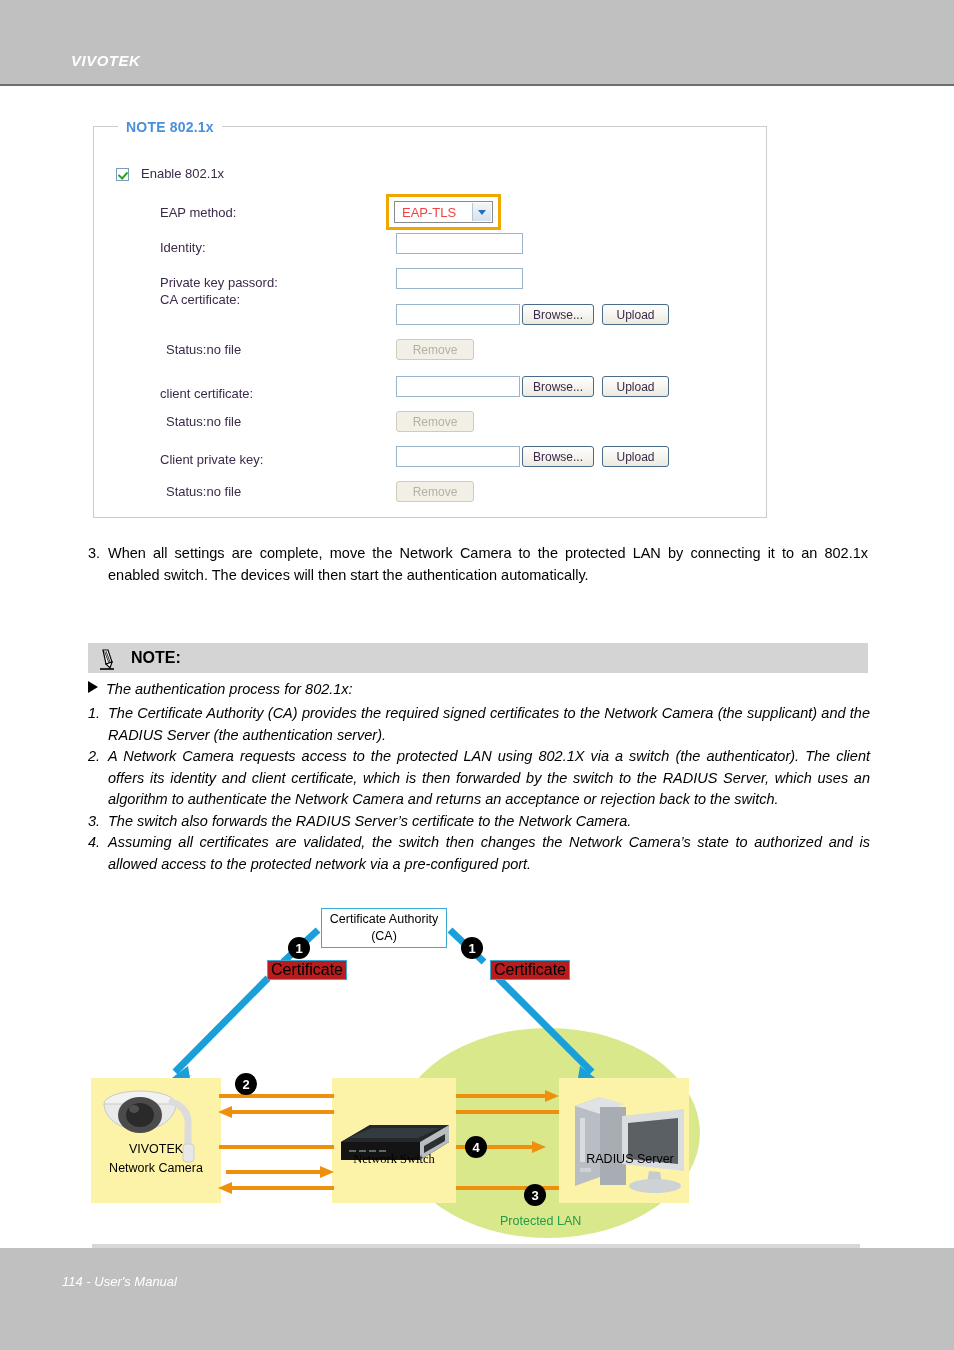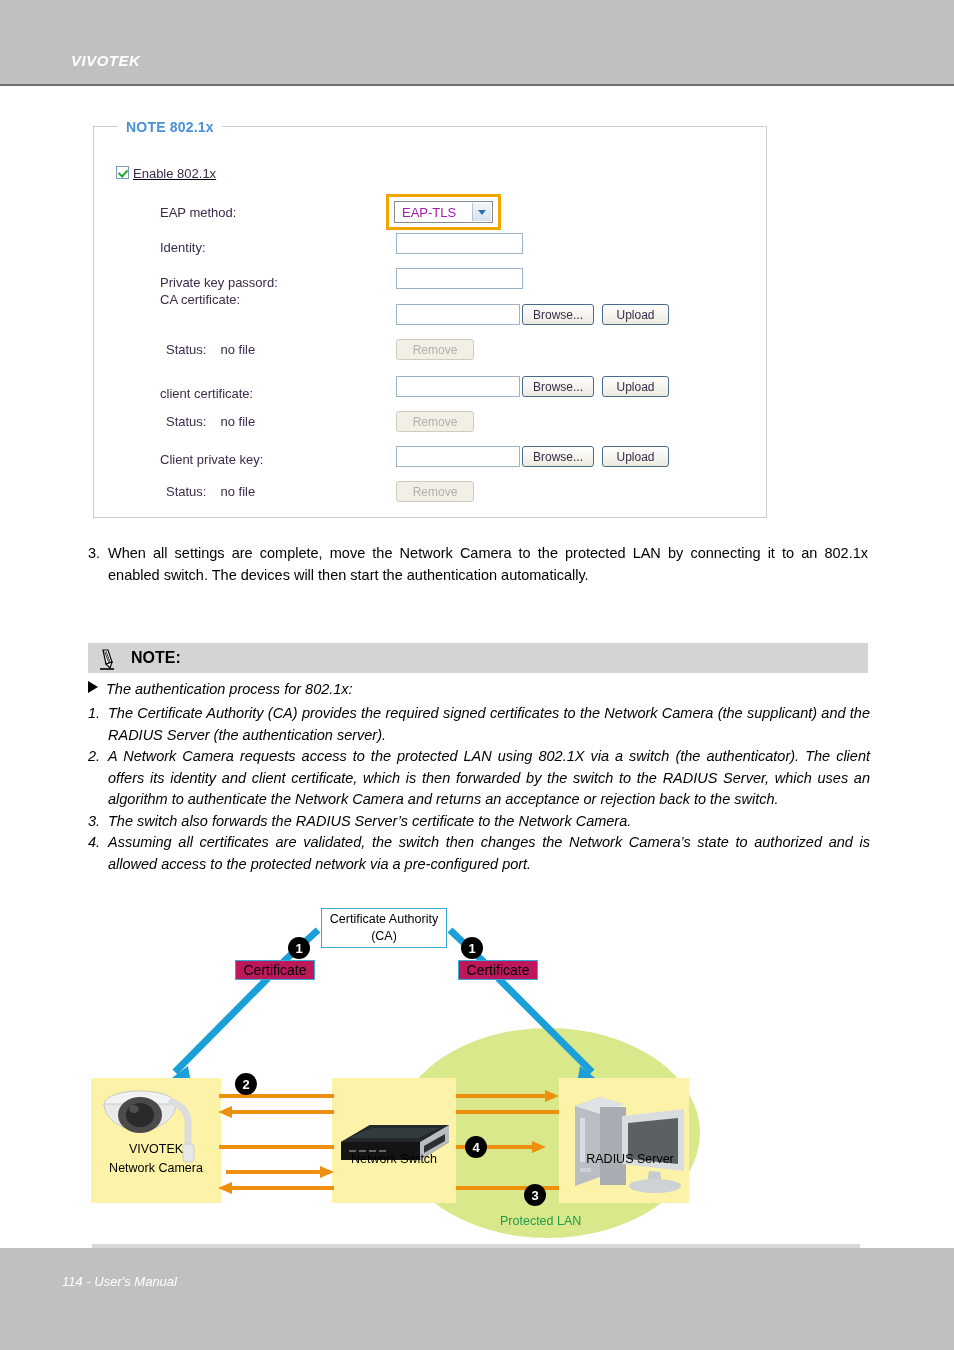--- a/index.html
+++ b/index.html
@@ -90,23 +90,22 @@
     font-size: 14px;
     font-weight: bold;
     color: #4a90d9;
     letter-spacing: 0.2px;
   }
 
   .enable-row {
     position: absolute;
     left: 116px; top: 166px;
     display: flex;
-    align-items: flex-start;
-    gap: 4px;
-    text-decoration: underline;
+    align-items: flex-end;
+    gap: 12px;
   }
   .chk {
     width: 13px; height: 13px;
     border: 1px solid #7a9bbd;
     background: #ffffff;
     box-sizing: border-box;
     position: relative;
     flex: none;
   }
   .chk::after {
@@ -135,21 +134,21 @@
     color: #3b2a4a;
     white-space: nowrap;
   }
   .status-label {
     position: absolute;
     left: 166px;
     font-size: 13px;
     color: #3b2a4a;
     white-space: nowrap;
   }
-  .status-label .sv { margin-left: 14px; }
+  .status-label .sv { }
 
   .txtbox {
     position: absolute;
     height: 21px;
     border: 1px solid #9bb4cc;
     background: #ffffff;
     box-sizing: border-box;
   }
 
   .sel-wrap {
@@ -167,21 +166,21 @@
     width: 99px; height: 22px;
     border: 1px solid #8a8a8a;
     background: #ffffff;
     box-sizing: border-box;
     display: flex;
     align-items: center;
     position: relative;
   }
   .sel-text {
     font-size: 13px;
-    color: #a21caf;
+    color: #ef4444;
     padding-left: 7px;
   }
   .sel-arrow {
     position: absolute;
     right: 1px; top: 1px;
     width: 18px; height: 18px;
     background: linear-gradient(#f3f6fa,#d6e2ee);
     border-left: 1px solid #b8c6d4;
     display: flex;
     align-items: center;
@@ -295,28 +294,29 @@
 
   .dlabel {
     position: absolute;
     font-size: 12.5px;
     color: #000000;
     text-align: center;
     white-space: nowrap;
   }
   .cert-box {
     position: absolute;
-    background: #be185d;
+    background: #b91c1c;
     border: 1px solid #3aa9d4;
     box-sizing: border-box;
-    font-size: 14px;
+    font-size: 16px;
     color: #000000;
     display: flex;
     align-items: center;
     justify-content: center;
+    margin-left: 32px;
   }
   .ca-box {
     position: absolute;
     left: 321px; top: 908px;
     width: 126px; height: 40px;
     background: #ffffff;
     border: 1px solid #3aa9d4;
     box-sizing: border-box;
     font-size: 12.5px;
     line-height: 17px;
@@ -544,19 +544,19 @@
 <div class="cert-box" style="left:458px; top:960px; width:80px; height:20px;">Certificate</div>
 
 <div class="badge" style="left:288px; top:937px;">1</div>
 <div class="badge" style="left:461px; top:937px;">1</div>
 <div class="badge" style="left:235px; top:1073px;">2</div>
 <div class="badge" style="left:524px; top:1184px;">3</div>
 <div class="badge" style="left:465px; top:1136px;">4</div>
 
 <div class="dlabel" style="left:101px; top:1142px; width:110px;">VIVOTEK</div>
 <div class="dlabel" style="left:96px; top:1161px; width:120px;">Network Camera</div>
-<div class="dlabel" style="left:332px; top:1152px; width:124px;">Network Switch</div>
+<div class="dlabel" style="left:332px; top:1152px; width:124px;font-family:Liberation Serif, serif;">Network Switch</div>
 <div class="dlabel" style="left:559px; top:1152px; width:142px;">RADIUS Server</div>
 <div class="protected-lan-text">Protected LAN</div>
 
 <div class="footer-rule"></div>
 <div class="footer-band"></div>
 <div class="footer-text">114 - User's Manual</div>
 
 </body></html>

